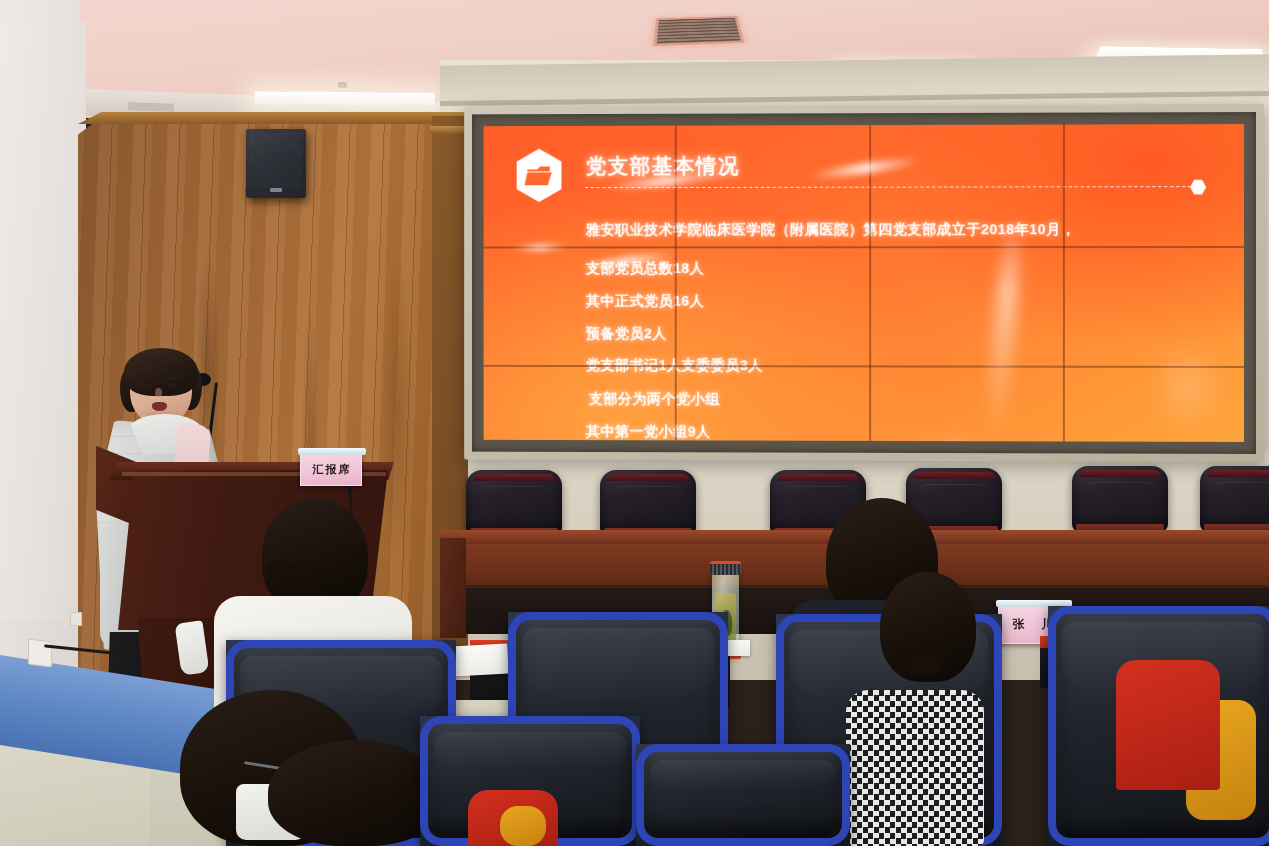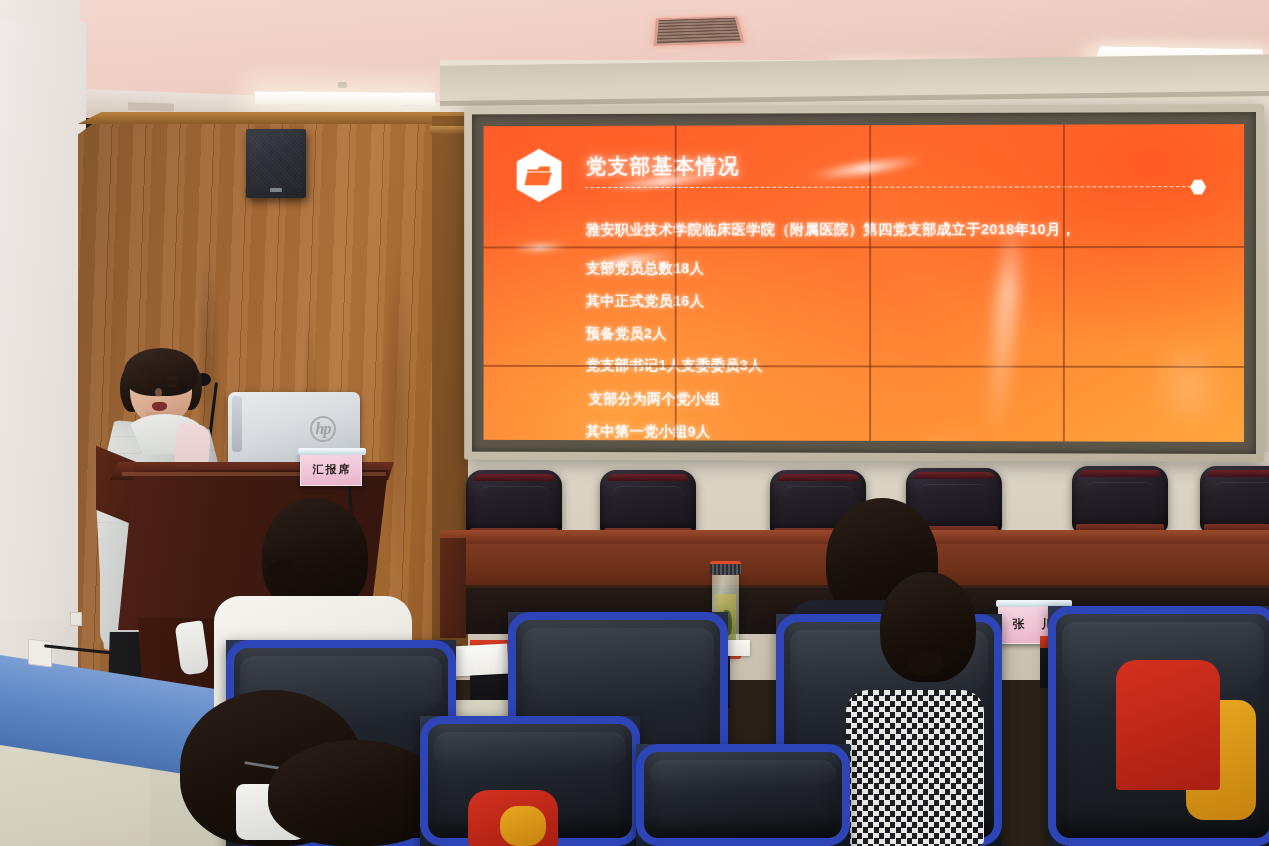--- a/index.html
+++ b/index.html
@@ -646,24 +646,20 @@
   <div class="aud-desk-red" style="left:470px; top:640px; width:260px; height:18px;"></div>
   <div class="aud-desk-dark" style="left:470px; top:656px; width:260px; height:52px;"></div>
   <div class="paper" style="left:452px; top:645px; width:56px; height:30px; transform:rotate(-3deg);"></div>
   <div class="paper" style="left:704px; top:640px; width:46px; height:16px;"></div>
   <div class="aud-desk-red" style="left:1040px; top:636px; width:120px; height:14px;"></div>
   <div class="aud-desk-dark" style="left:1040px; top:648px; width:229px; height:40px;"></div>
 
   <div class="mic-head"></div>
   <div class="mic-stem"></div>
 
-  <div class="monitor">
-    <div class="monitor-bezel"></div>
-    <div class="hp-logo">hp</div>
-  </div>
   <div class="monitor-stand"></div>
 
   <div class="spk-hair2"></div>
   <div class="spk-hair3"></div>
   <div class="spk-head"></div>
   <div class="spk-hair"></div>
   <div class="spk-brow" style="left:140px; top:377px;"></div>
   <div class="spk-brow" style="left:166px; top:377px;"></div>
   <div class="spk-eye" style="left:141px; top:384px;"></div>
   <div class="spk-eye" style="left:168px; top:384px;"></div>

